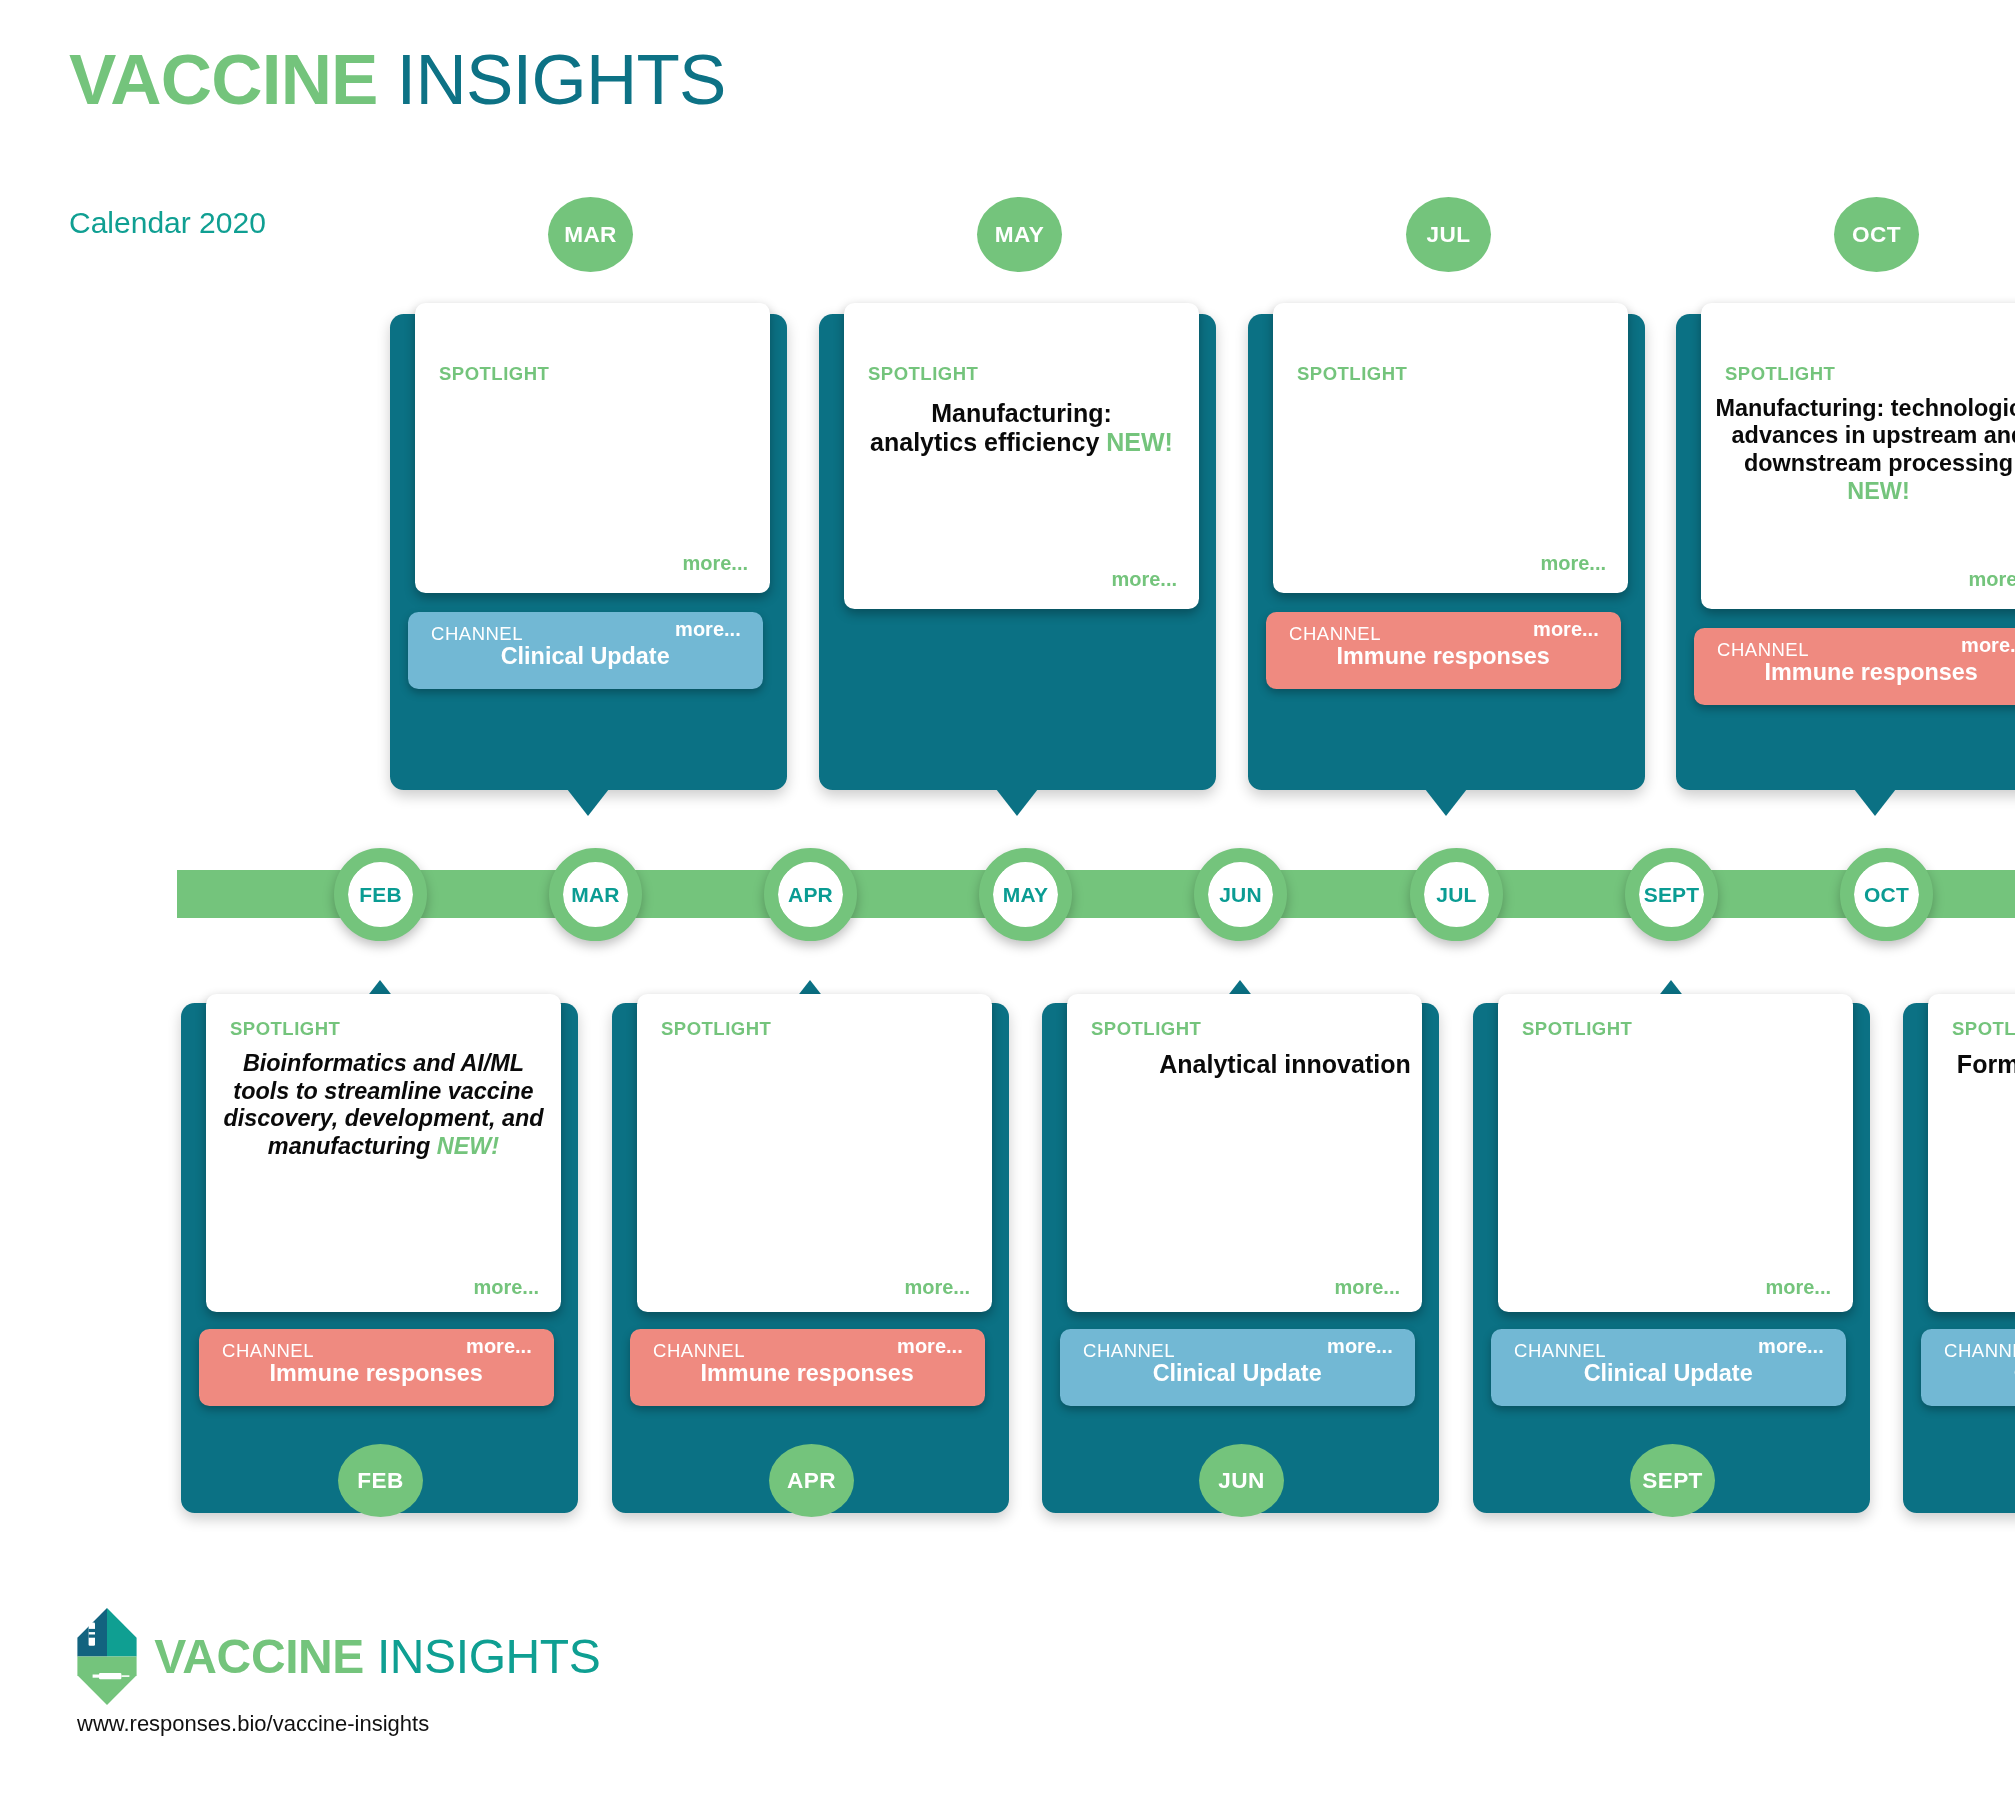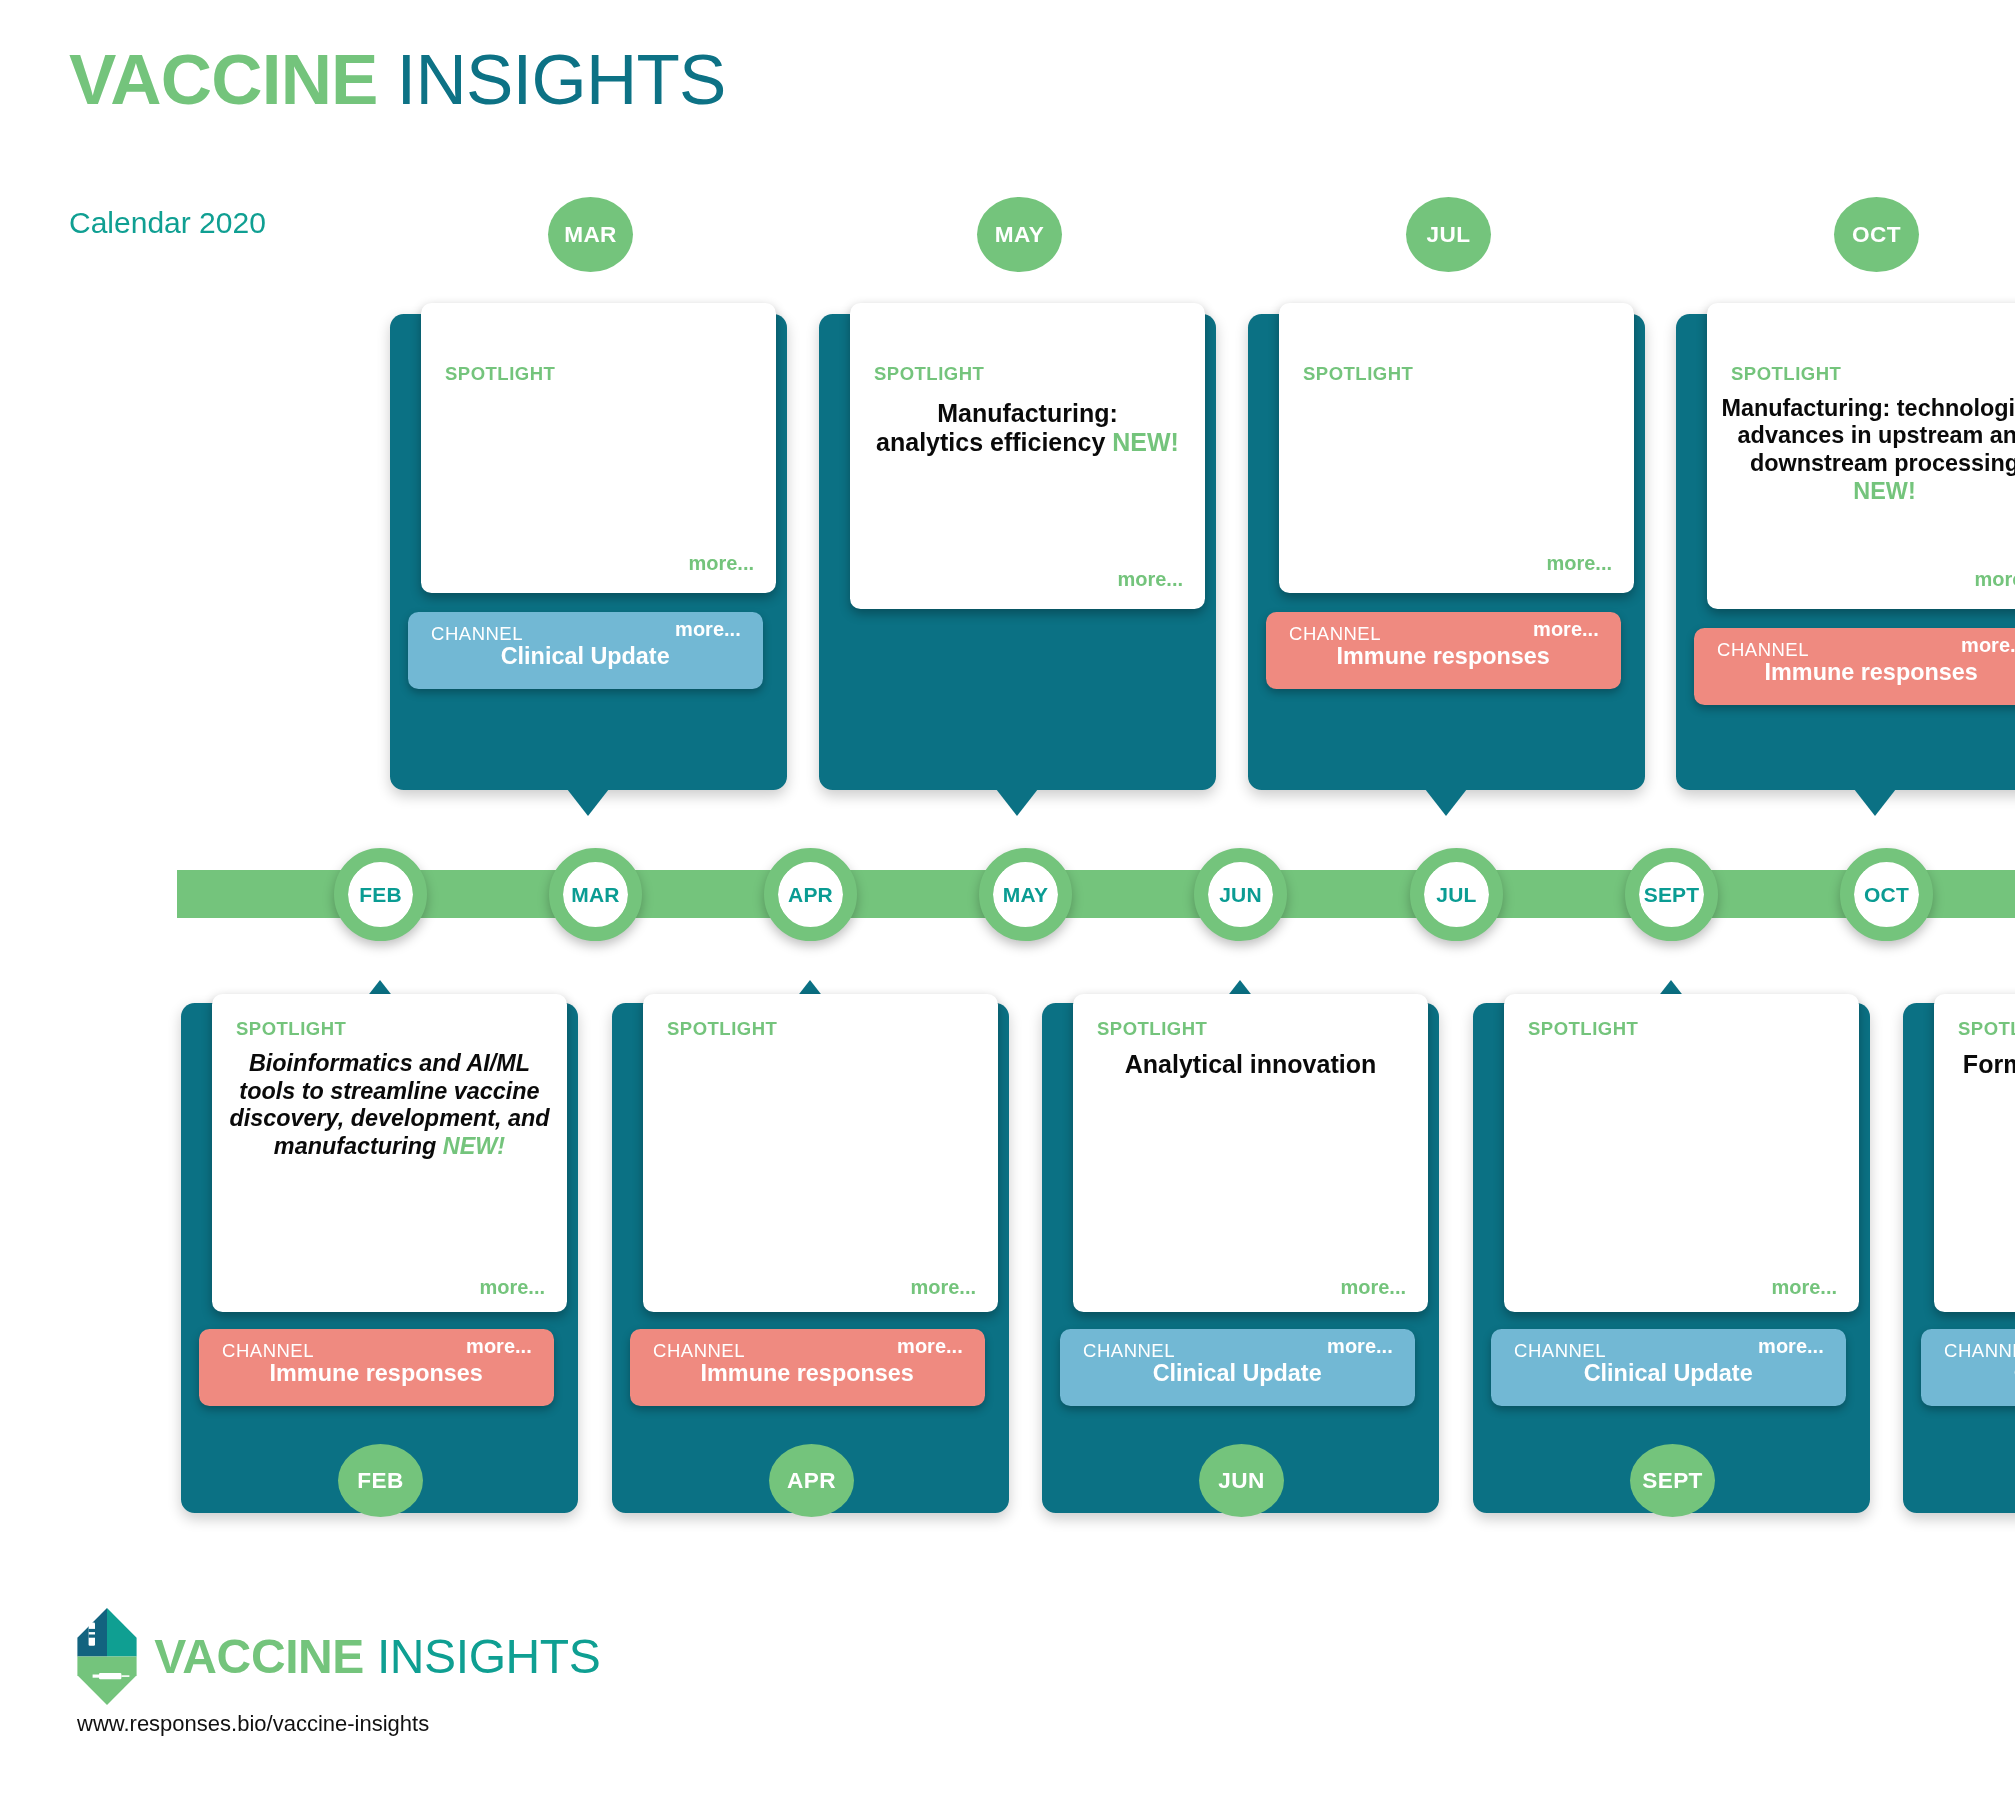--- a/index.html
+++ b/index.html
@@ -22,21 +22,21 @@
   .tl-node { position:absolute; width:93px; height:93px; border-radius:50%;
              background:#fff; display:flex; align-items:center; justify-content:center;
              box-shadow:0 4px 11.3px rgba(0,0,0,0.22); }
   .tl-node.ringed { border:14.5px solid #74c47c; background-clip:padding-box;
              box-shadow:0 4.8px 12px rgba(0,0,0,0.26); }
   .tl-node span { font-size:21px; font-weight:700; color:#0a9c93; letter-spacing:0.2px; }
 
   
   .card { position:absolute; background:#0b7184; border-radius:13.7px;
           box-shadow:0 5.6px 13.7px rgba(0,0,0,0.20); }
-  .card-white { position:absolute; left:31px; background:#fff; border-radius:10.5px;
+  .card-white { position:absolute; left:25px; background:#fff; border-radius:10.5px;
           box-shadow:0 4.8px 10.5px rgba(0,0,0,0.30);padding-left:10px; }
   .spot-lbl { position:absolute; left:24px; font-size:18.5px; font-weight:700;
           color:#74c47c; letter-spacing:0.5px; }
   .spot-title { position:absolute; left:11.3px; right:11.3px; text-align:center;
           font-size:25px; font-weight:700; color:#0a0a0a; line-height:1.18; }
   .spot-title .new { color:#74c47c; }
   .more-green { position:absolute; right:22px; font-size:20px; font-weight:700; color:#74c47c; }
 
   .chan { position:absolute; left:17.7px; border-radius:10.5px;
           box-shadow:0 4px 8.9px rgba(0,0,0,0.28); }
@@ -208,21 +208,21 @@
     </div>
     <div class="bub" style="left:157px; top:441px; height:73px;">
         <span>APR</span>
       </div>
   </div>
 
   <div class="tri-up" style="left:1219px; top:980px;"></div>
   <div class="card" style="left:1042px; top:1003px; width:397px; height:510px;">
     <div class="card-white" style="top:-8.9px; width:355px; height:318px;">
       <div class="spot-lbl" style="top:23.4px;">SPOTLIGHT</div>
-      <div class="spot-title" style="top:56px;">
+      <div class="spot-title" style="top:56px;text-align:right;">
         <span>Analytical innovation</span>
       </div>
       <div class="more-green" style="bottom:13px;">more...</div>
     </div>
     <div class="chan clinical" style="top:326px; width:355px; height:77px;">
       <div class="chan-lbl">CHANNEL</div>
       <div class="more-white">more...</div>
       <div class="chan-name">Clinical Update</div>
     </div>
     <div class="bub" style="left:157px; top:441px; height:73px;">

